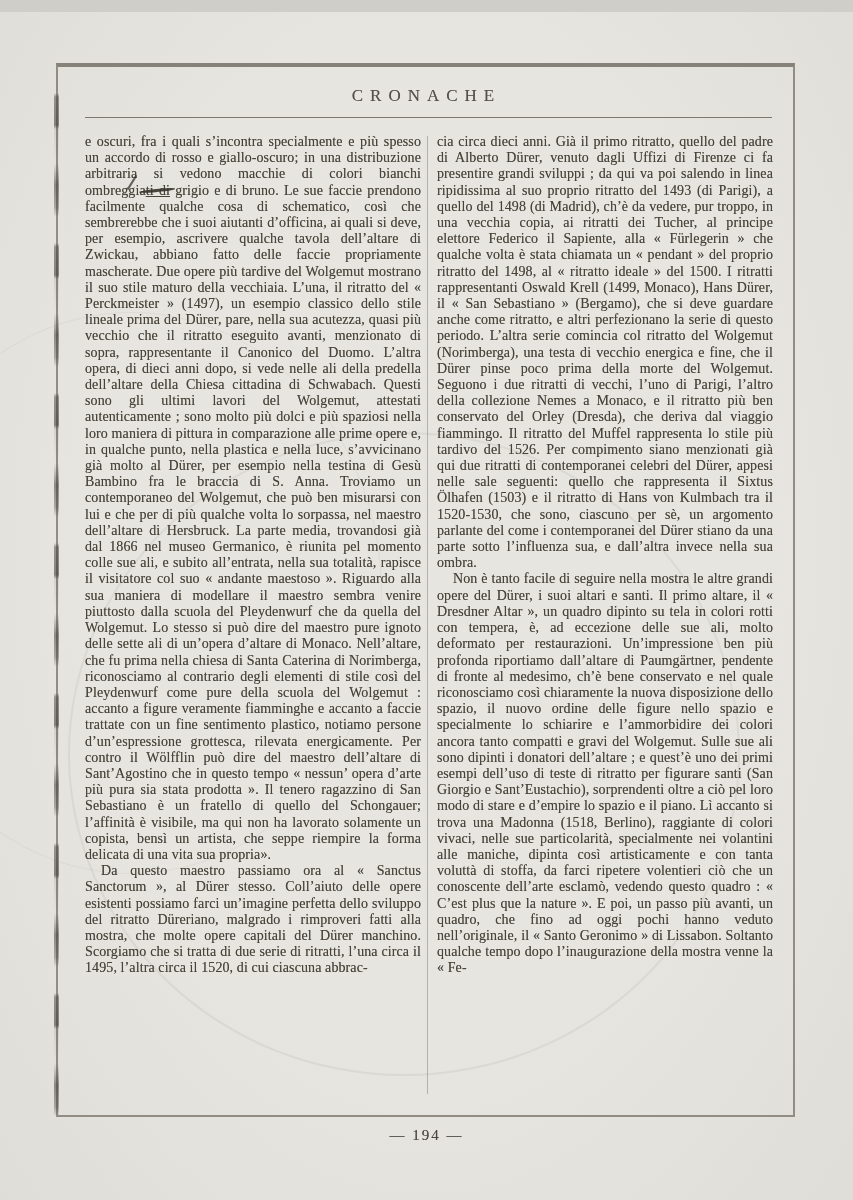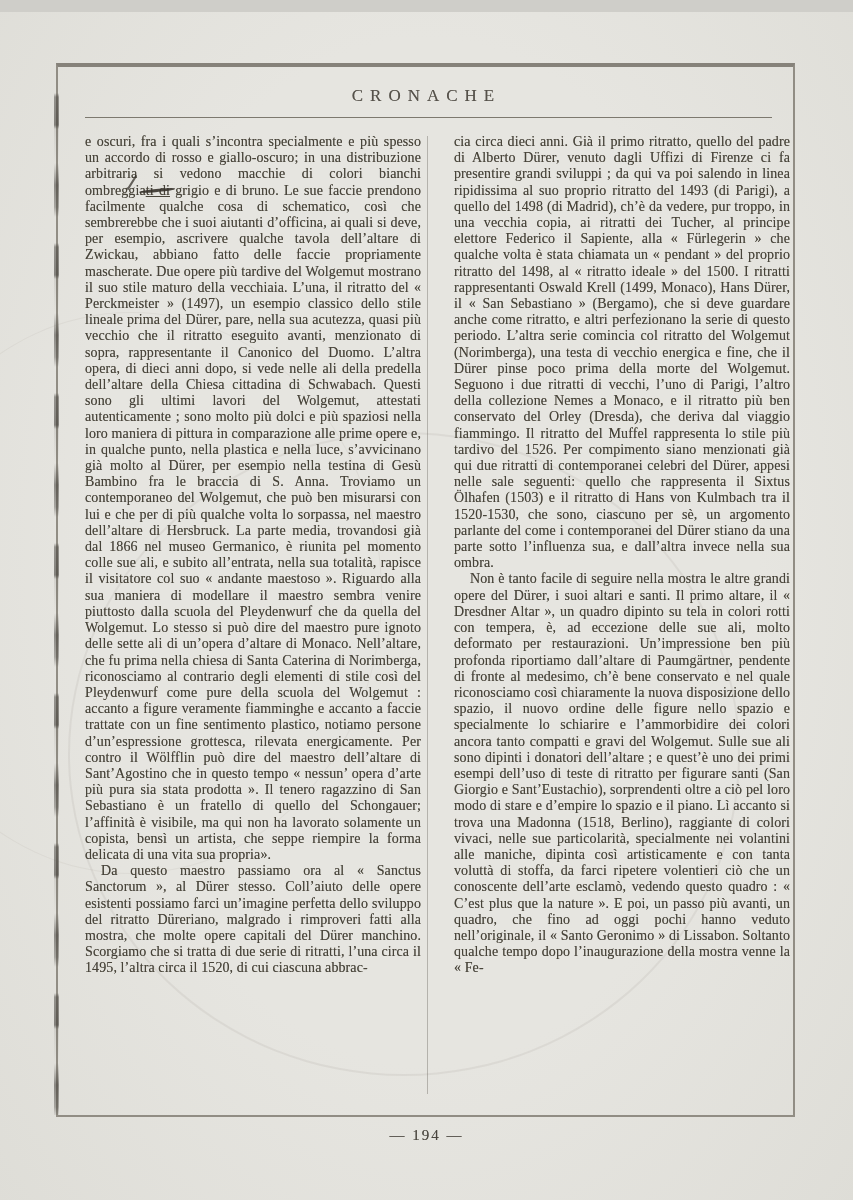--- a/index.html
+++ b/index.html
@@ -81,21 +81,21 @@
     position: absolute;
     top: 122px;
     width: 336px;
     font-size: 14px;
     line-height: 16.2px;
     text-align: justify;
     text-shadow: 0 0 0.5px rgba(71, 67, 57, 0.55);
     letter-spacing: 0.1px;
   }
   .col-left  { left: 85px;  }
-  .col-right { left: 454px; }
+  .col-right { left: 437px; }
   .para { margin: 0; hyphens: none; }
   .para.indent { text-indent: 16px; }
   
   .ink-smudge { position: relative; white-space: nowrap; text-decoration: underline; }
   .ink-smudge::after {
     content: "";
     position: absolute;
     left: -7px; right: -5px;
     top: 6px; height: 3px;
     background: #37332c;

